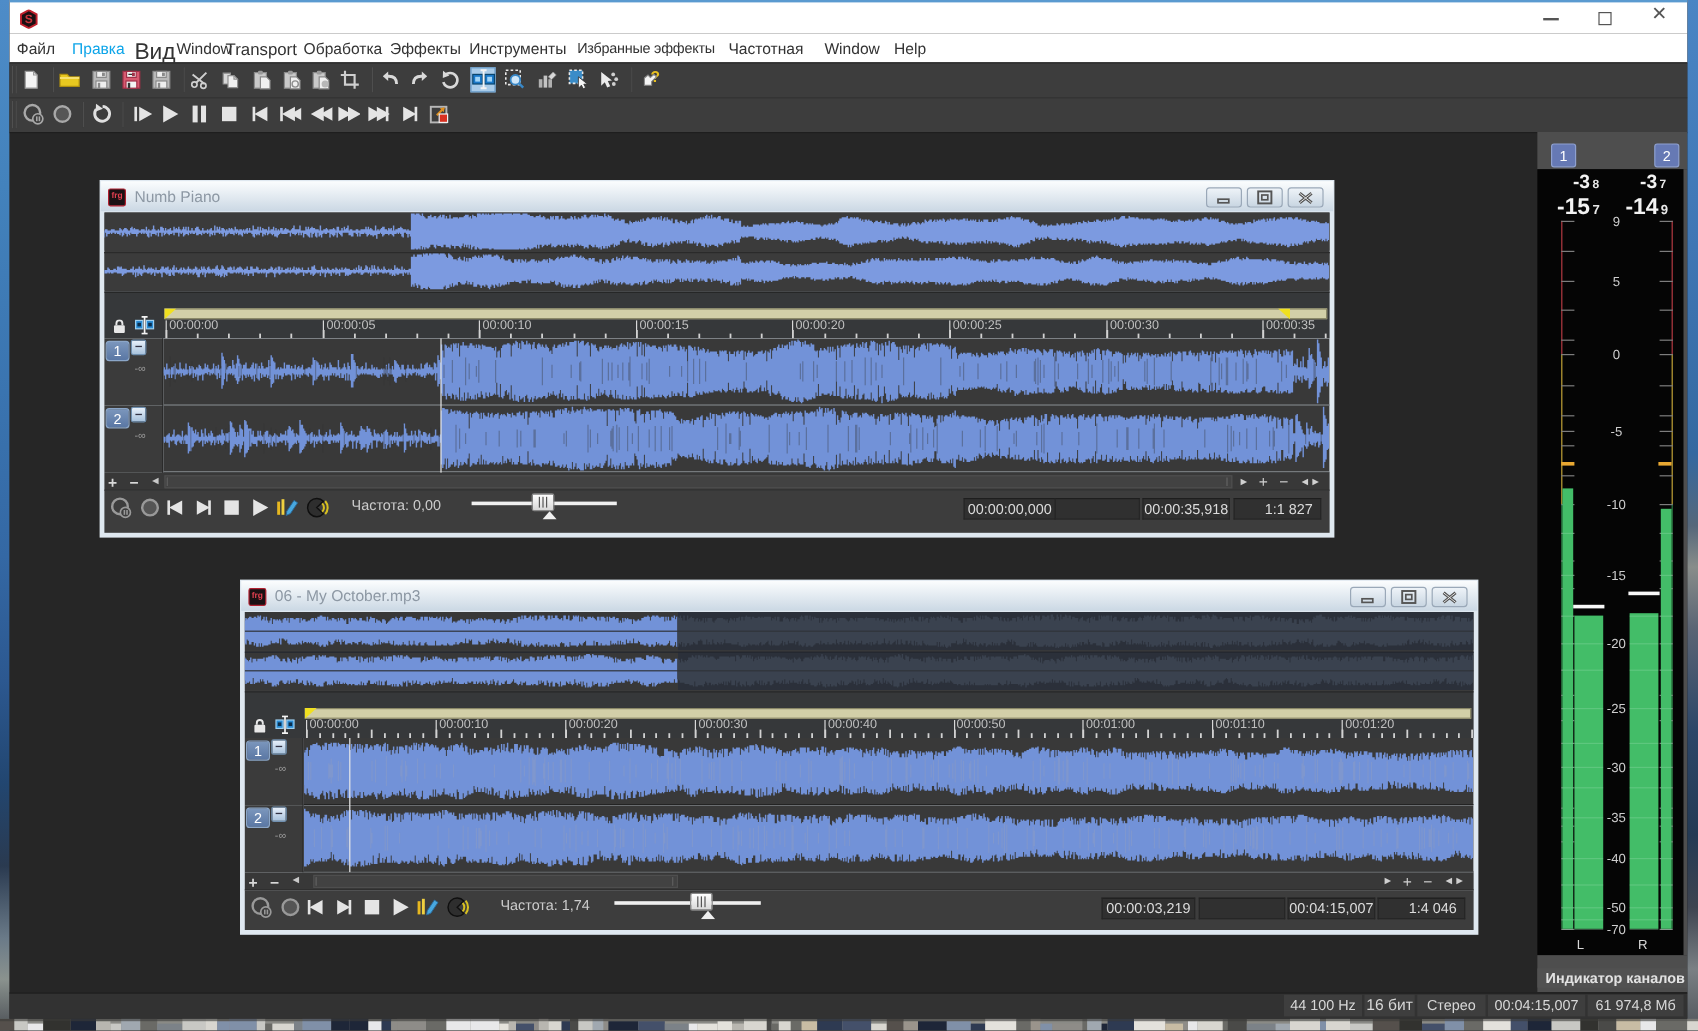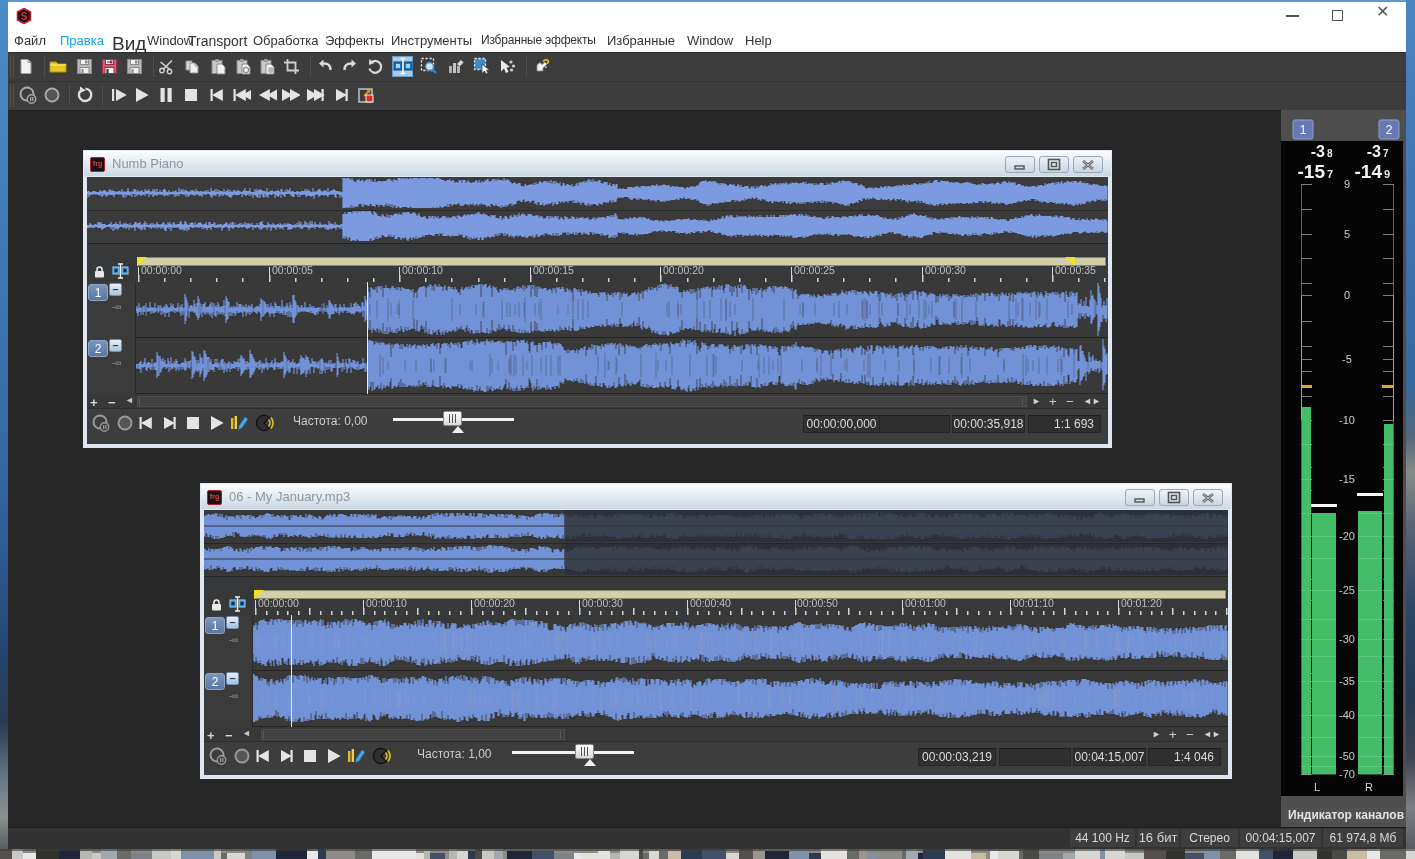--- a/index.html
+++ b/index.html
@@ -15,21 +15,21 @@
     <div style="position:absolute;left:1376px;top:2px;white-space:nowrap;color:#555;font-size:16px;">✕</div>
     <div style="position:absolute;left:14px;top:33px;white-space:nowrap;color:#333;font-size:13px;">Файл</div>
     <div style="position:absolute;left:60px;top:33px;white-space:nowrap;color:#0ea5e9;font-size:13px;">Правка</div>
     <div style="position:absolute;left:112px;top:33px;white-space:nowrap;color:#333;font-size:19px;">Вид</div>
     <div style="position:absolute;left:147px;top:33px;white-space:nowrap;color:#333;font-size:13px;">Window</div>
     <div style="position:absolute;left:188px;top:33px;white-space:nowrap;color:#333;font-size:14px;">Transport</div>
     <div style="position:absolute;left:253px;top:33px;white-space:nowrap;color:#333;font-size:13px;">Обработка</div>
     <div style="position:absolute;left:325px;top:33px;white-space:nowrap;color:#333;font-size:13px;">Эффекты</div>
     <div style="position:absolute;left:391px;top:33px;white-space:nowrap;color:#333;font-size:13px;">Инструменты</div>
     <div style="position:absolute;left:481px;top:33px;white-space:nowrap;color:#333;font-size:12px;letter-spacing:-0.2px;">Избранные эффекты</div>
-    <div style="position:absolute;left:607px;top:33px;white-space:nowrap;color:#333;font-size:13px;">Избранные</div>
+    <div style="position:absolute;left:607px;top:33px;white-space:nowrap;color:#333;font-size:13px;">Частотная</div>
     <div style="position:absolute;left:687px;top:33px;white-space:nowrap;color:#333;font-size:13px;">Window</div>
     <div style="position:absolute;left:745px;top:33px;white-space:nowrap;color:#333;font-size:13px;">Help</div>
     <div style="position:absolute;left:8px;top:52px;width:1398px;height:29px;background:#3d3d3d;border-top:1px solid #2c2c2c;"></div>
     <div style="position:absolute;left:8px;top:81px;width:1398px;height:29px;background:#3d3d3d;border-top:1px solid #333;"></div>
     <div style="position:absolute;left:8px;top:110px;width:1398px;height:1px;background:#1e1e1e;"></div>
     <div style="position:absolute;left:10px;top:55px;width:1px;height:23px;background:#2a2a2a;border-right:1px solid #505050;"></div>
     <div style="position:absolute;left:10px;top:84px;width:1px;height:23px;background:#2a2a2a;border-right:1px solid #505050;"></div>
     <div style="position:absolute;left:13px;top:55px;width:1px;height:23px;background:#2a2a2a;border-right:1px solid #505050;"></div>
     <div style="position:absolute;left:13px;top:84px;width:1px;height:23px;background:#2a2a2a;border-right:1px solid #505050;"></div>
     <div style="position:absolute;left:392px;top:56px;width:21px;height:21px;background:#a9cbe8;border:1px solid #6a9cc8;"></div>
@@ -385,27 +385,27 @@
     <div style="position:absolute;left:443px;top:411px;width:19px;height:15px;background:linear-gradient(#ffffff,#d8d8d8);border:1px solid #888;border-radius:2px;"></div>
     <div style="position:absolute;left:449px;top:414px;width:1px;height:9px;background:#555;"></div>
     <div style="position:absolute;left:452px;top:414px;width:1px;height:9px;background:#555;"></div>
     <div style="position:absolute;left:455px;top:414px;width:1px;height:9px;background:#555;"></div>
     <div style="position:absolute;left:452px;top:426px;line-height:0"><svg width="12" height="7" viewBox="0 0 12 7" xmlns="http://www.w3.org/2000/svg">
         <path d="M6 0 L12 7 L0 7 Z" fill="#f0f0f0"></path>
       </svg></div>
     <div class="robox" style="left:803px;top:415px;width:77px;">00:00:00,000</div>
     <div class="robox" style="left:879px;top:415px;width:71px;"></div>
     <div class="robox" style="left:952px;top:415px;width:73px;">00:00:35,918</div>
-    <div class="robox" style="left:1028px;top:415px;width:73px;text-align:right;padding-right:6px;">1:1 693</div>
+    <div class="robox" style="left:1028px;top:415px;width:73px;text-align:right;padding-right:6px;">1:1 827</div>
     <div style="position:absolute;left:200px;top:483px;width:1032px;height:296px;background:#dfe8f0;"></div>
     <div style="position:absolute;left:201px;top:484px;width:1030px;height:25px;background:linear-gradient(#fbfdfe,#cbd8e4);"></div>
     <div style="position:absolute;left:207px;top:490px;width:15px;height:15px;background:#1a1114;border:1.5px solid #b02030;border-radius:2px;">
       <div style="color:#e04050;font-size:7px;font-weight:bold;text-align:center;line-height:12px;">frg</div>
     </div>
-    <div style="position:absolute;left:229px;top:489px;white-space:nowrap;color:#8d98a4;font-size:13px;">06 - My January.mp3</div>
+    <div style="position:absolute;left:229px;top:489px;white-space:nowrap;color:#8d98a4;font-size:13px;">06 - My October.mp3</div>
     <div class="wbtn" style="left:1125px;top:489px;">
       <svg width="14" height="12" viewBox="0 0 14 12" xmlns="http://www.w3.org/2000/svg">
         <rect x="2" y="7" width="9" height="3" fill="none" stroke="#555" stroke-width="1.4"></rect>
       </svg>
     </div>
     <div class="wbtn" style="left:1159px;top:489px;">
       <svg width="14" height="13" viewBox="0 0 14 13" xmlns="http://www.w3.org/2000/svg">
         <rect x="1.5" y="1.5" width="11" height="10" fill="none" stroke="#555" stroke-width="1.6"></rect>
         <rect x="4.5" y="4.5" width="5" height="4" fill="none" stroke="#555" stroke-width="1.4"></rect>
       </svg>
@@ -617,21 +617,21 @@
       </svg></div>
     <div style="position:absolute;left:346px;top:747px;line-height:0"><svg width="20" height="19" viewBox="0 0 20 19" xmlns="http://www.w3.org/2000/svg">
         <rect x="2" y="4" width="2.4" height="11" fill="#e8b820"></rect>
         <rect x="5.6" y="2" width="2.4" height="13" fill="#f0d040"></rect>
         <path d="M10 12 L16 3 L19 5 L13 14 L9.5 15.5 Z" fill="#48a8e0" stroke="#2a6a9a" stroke-width="0.8"></path>
       </svg></div>
     <div style="position:absolute;left:372px;top:747px;line-height:0"><svg width="20" height="18" viewBox="0 0 20 18" xmlns="http://www.w3.org/2000/svg">
         <path d="M9 9 L14.5 3.8 A7.6 7.6 0 1 0 14.5 14.2 Z" fill="#2e2e2e" stroke="#0f0f0f" stroke-width="1.2"></path>
         <path d="M13.5 5.5 A5 5 0 0 1 13.5 12.5 M16 3.5 A8.5 8.5 0 0 1 16 14.5" stroke="#d8c020" stroke-width="1.7" fill="none"></path>
       </svg></div>
-    <div style="position:absolute;left:417px;top:747px;white-space:nowrap;color:#cccccc;font-size:12px;">Частота: 1,00</div>
+    <div style="position:absolute;left:417px;top:747px;white-space:nowrap;color:#cccccc;font-size:12px;">Частота: 1,74</div>
     <div style="position:absolute;left:512px;top:751px;width:122px;height:3px;background:#f0f0f0;"></div>
     <div style="position:absolute;left:575px;top:744px;width:19px;height:15px;background:linear-gradient(#ffffff,#d8d8d8);border:1px solid #888;border-radius:2px;"></div>
     <div style="position:absolute;left:581px;top:747px;width:1px;height:9px;background:#555;"></div>
     <div style="position:absolute;left:584px;top:747px;width:1px;height:9px;background:#555;"></div>
     <div style="position:absolute;left:587px;top:747px;width:1px;height:9px;background:#555;"></div>
     <div style="position:absolute;left:584px;top:759px;line-height:0"><svg width="12" height="7" viewBox="0 0 12 7" xmlns="http://www.w3.org/2000/svg">
         <path d="M6 0 L12 7 L0 7 Z" fill="#f0f0f0"></path>
       </svg></div>
     <div class="robox" style="left:918px;top:748px;width:78px;">00:00:03,219</div>
     <div class="robox" style="left:999px;top:748px;width:72px;"></div>

